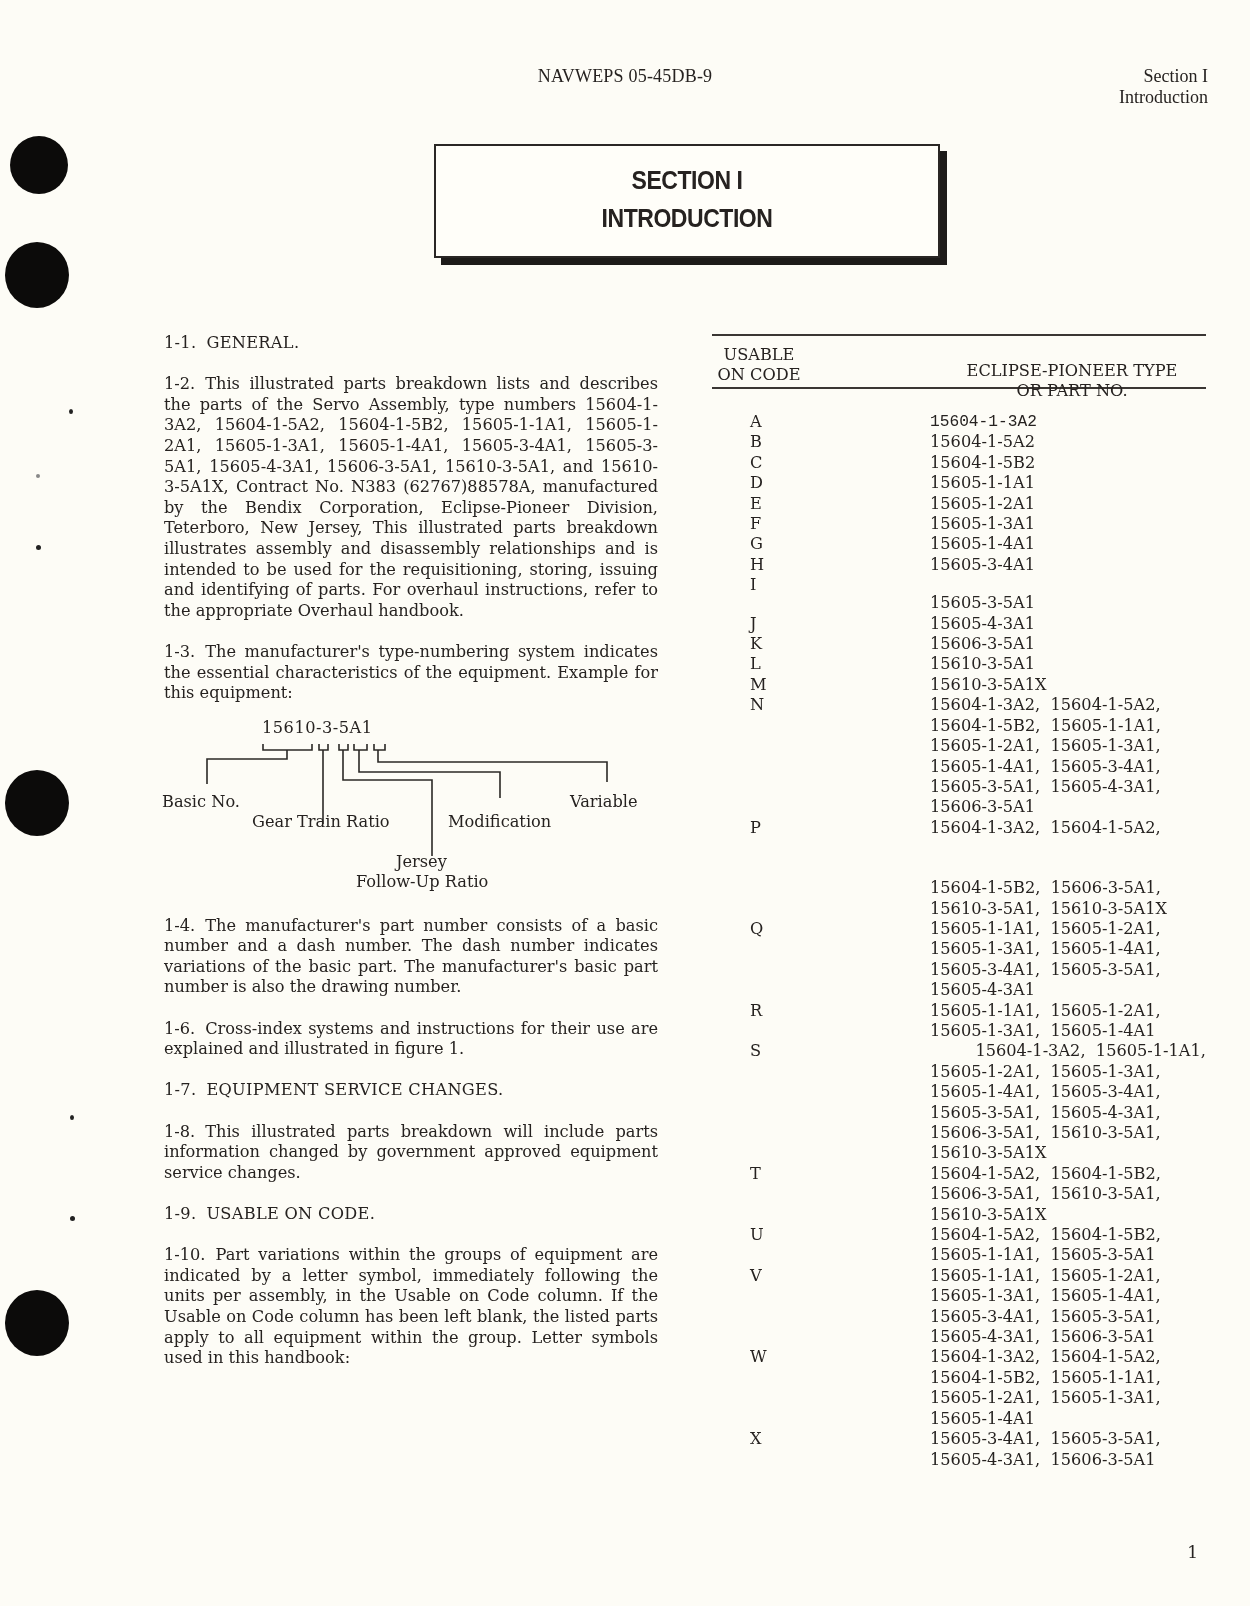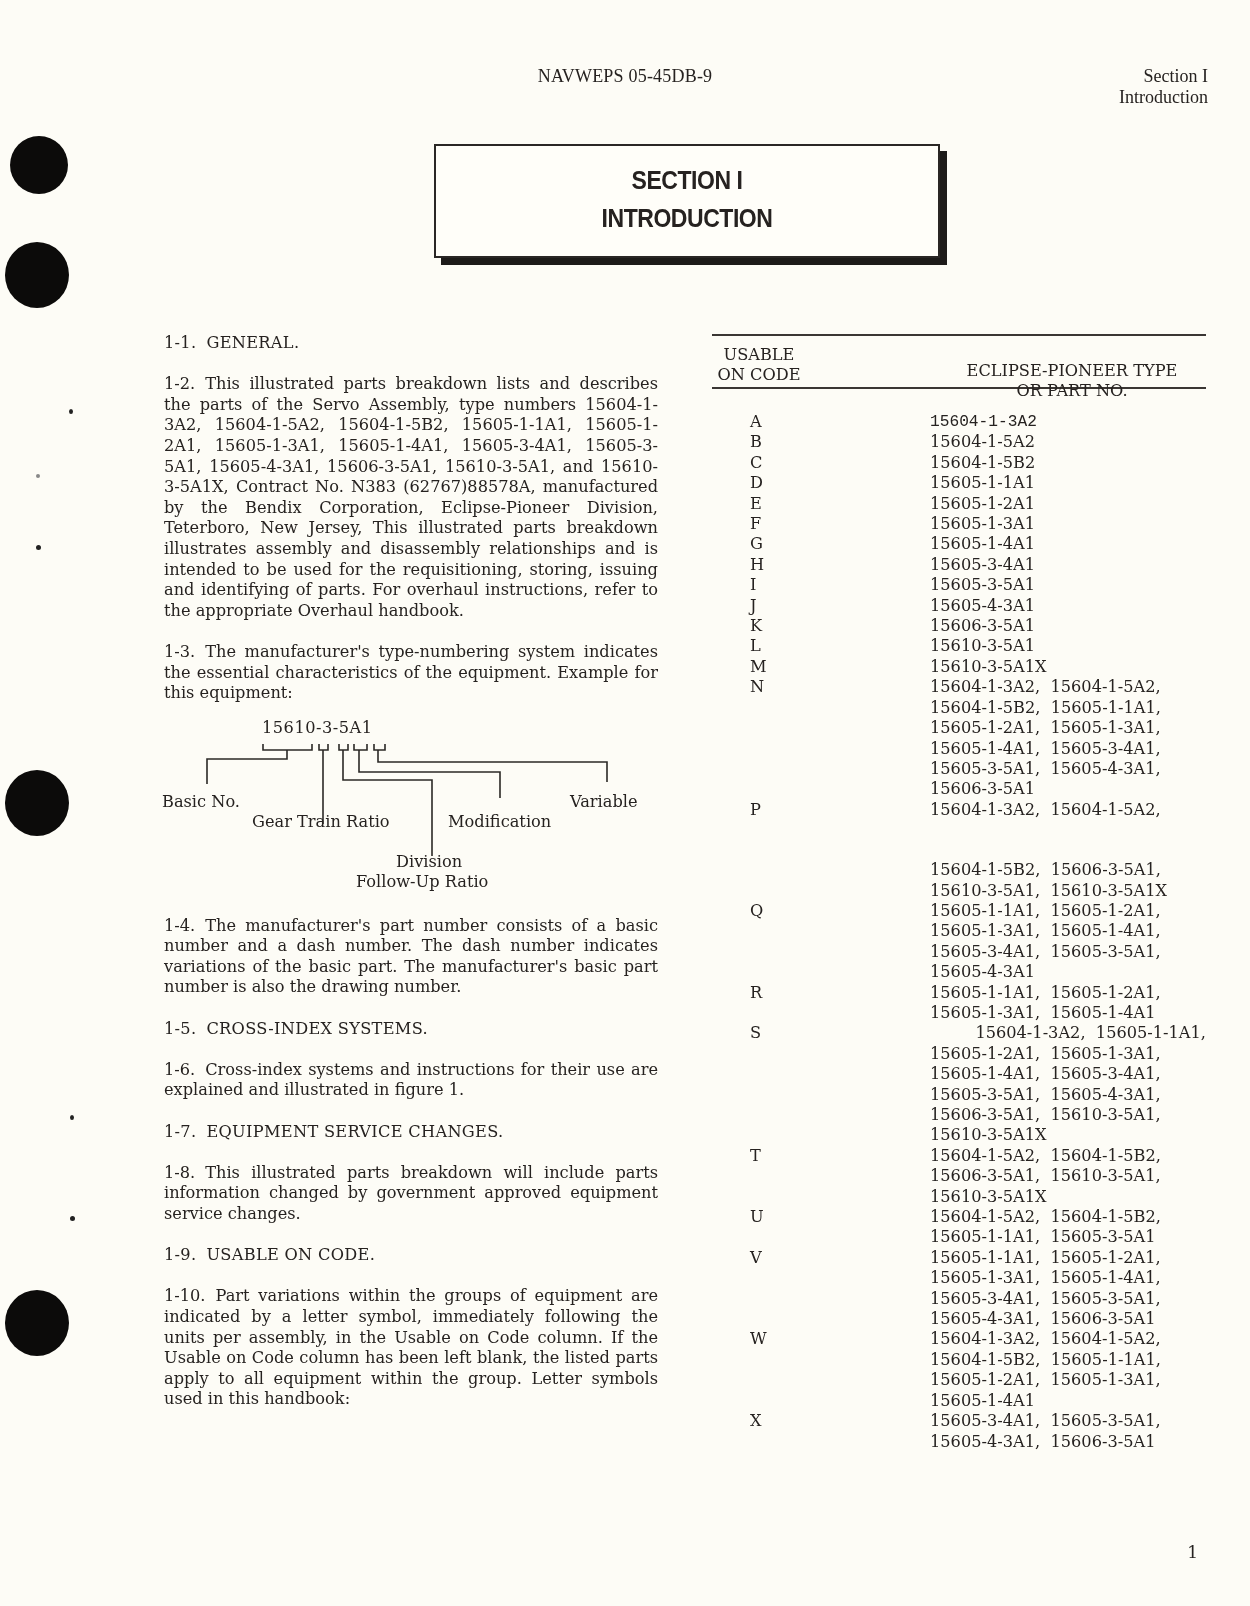--- a/index.html
+++ b/index.html
@@ -92,26 +92,25 @@
 
         <polyline points="210,28 210,34 221,34 221,28"></polyline>
         <polyline points="214,34 214,46 443,46 443,66"></polyline>
       </g>
     </svg>
     <div class="lbl" style="left:98px;top:2px;letter-spacing:0.5px;">15610-3-5A1</div>
     <div class="lbl" style="left:-2px;top:76px;">Basic No.</div>
     <div class="lbl" style="left:88px;top:96px;">Gear Train Ratio</div>
     <div class="lbl" style="left:284px;top:96px;">Modification</div>
     <div class="lbl" style="left:406px;top:76px;">Variable</div>
-    <div class="lbl" style="left:232px;top:136px;">Division</div>
+    <div class="lbl" style="left:232px;top:136px;">Jersey</div>
     <div class="lbl" style="left:192px;top:156px;">Follow-Up Ratio</div>
   </div>
 
   <p class="para"><span class="num">1-4.</span><span>The manufacturer's part number consists of a basic number and a dash number. The dash number indicates variations of the basic part. The manufacturer's basic part number is also the drawing number.</span></p>
-  <p class="para head"><span class="num">1-5.</span><span>CROSS-INDEX SYSTEMS.</span></p>
   <p class="para"><span class="num">1-6.</span><span>Cross-index systems and instructions for their use are explained and illustrated in figure 1.</span></p>
   <p class="para head"><span class="num">1-7.</span><span>EQUIPMENT SERVICE CHANGES.</span></p>
   <p class="para"><span class="num">1-8.</span><span>This illustrated parts breakdown will include parts information changed by government approved equipment service changes.</span></p>
   <p class="para head"><span class="num">1-9.</span><span>USABLE ON CODE.</span></p>
   <p class="para"><span class="num">1-10.</span><span>Part variations within the groups of equipment are indicated by a letter symbol, immediately following the units per assembly, in the Usable on Code column. If the Usable on Code column has been left blank, the listed parts apply to all equipment within the group. Letter symbols used in this handbook:</span></p>
 </div>
 
 <div class="table-area">
   <div class="rule"></div>
   <div class="th-row">
@@ -170,21 +169,21 @@
       </div>
       <div class="row">
         <div class="code">H</div>
         <div class="parts">
           <div style="white-space: pre;">15605-3-4A1</div>
         </div>
       </div>
       <div class="row">
         <div class="code">I</div>
         <div class="parts">
-          <div style="white-space: pre;">15605-3-5A1</div>
+          <div style="white-space: pre; margin-top: 18px;">15605-3-5A1</div>
         </div>
       </div>
       <div class="row">
         <div class="code">J</div>
         <div class="parts">
           <div style="white-space: pre;">15605-4-3A1</div>
         </div>
       </div>
       <div class="row">
         <div class="code">K</div>

